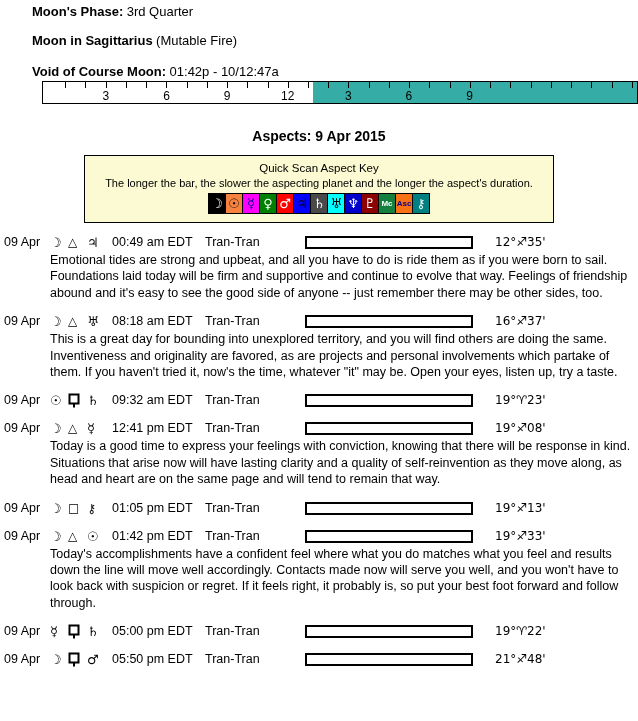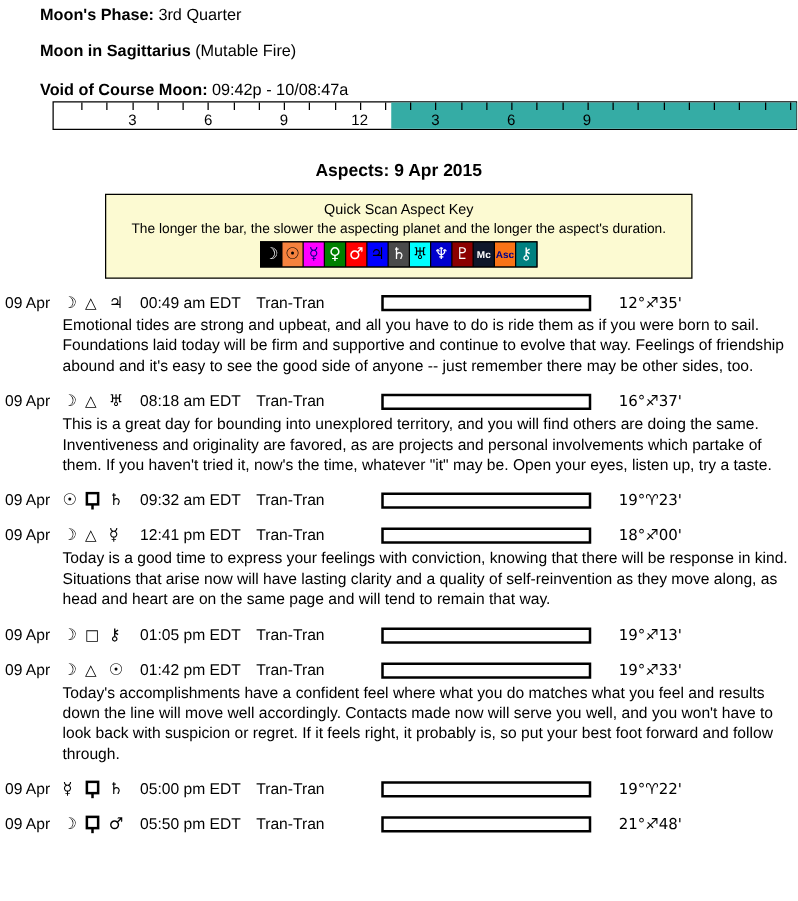--- a/index.html
+++ b/index.html
@@ -54,21 +54,21 @@
     </div>
   </div>
 
   <div class="hdr-line">
     <span class="b hl">Moon in Sagittarius</span>
     <span class="hl">(Mutable Fire)</span>
   </div>
 
   <div class="hdr-line2">
     <span class="b hl">Void of Course Moon:</span>
-    <span class="hl">09:42p - 10/08:47a</span>
+    <span class="hl">01:42p - 10/12:47a</span>
   </div>
 
   <div class="ruler">
     <div class="void-fill" style="left: 45.5%; background: rgb(53, 172, 165);"></div>
   <div class="tick" style="left: 3.746%;"></div>
       <div class="tick" style="left: 7.152%;"></div>
       <div class="tick" style="left: 10.558%;"></div>
       <div class="tick" style="left: 13.964%;"></div>
       <div class="tick" style="left: 17.37%;"></div>
       <div class="tick" style="left: 20.776%;"></div>
@@ -113,21 +113,21 @@
         <span class="key-cell" style="background: rgb(0, 0, 0); color: rgb(255, 255, 255);">☽</span>
         <span class="key-cell" style="background: rgb(245, 130, 62); color: rgb(0, 0, 0);">☉</span>
         <span class="key-cell" style="background: rgb(255, 0, 255); color: rgb(0, 0, 139);">☿</span>
         <span class="key-cell" style="background: rgb(0, 128, 0); color: rgb(255, 255, 255);">♀</span>
         <span class="key-cell" style="background: rgb(255, 0, 0); color: rgb(255, 255, 255);">♂</span>
         <span class="key-cell" style="background: rgb(0, 0, 255); color: rgb(0, 0, 0);">♃</span>
         <span class="key-cell" style="background: rgb(74, 74, 74); color: rgb(255, 255, 255);">♄</span>
         <span class="key-cell" style="background: rgb(0, 255, 255); color: rgb(0, 0, 0);">♅</span>
         <span class="key-cell" style="background: rgb(0, 0, 205); color: rgb(255, 255, 255);">♆</span>
         <span class="key-cell" style="background: rgb(139, 0, 0); color: rgb(255, 255, 255);">♇</span>
-        <span class="key-cell txt" style="background: #0f172a; color: rgb(255, 255, 255);">Mc</span>
+        <span class="key-cell txt" style="background: #15803d; color: rgb(255, 255, 255);">Mc</span>
         <span class="key-cell txt" style="background: #f97316; color: rgb(0, 0, 139);">Asc</span>
         <span class="key-cell" style="background: rgb(0, 128, 128); color: rgb(255, 255, 255);">⚷</span>
       </div>
   </div>
 
   <div class="aspect-list">
   <div class="aspect-block">
     <div class="a-row">
       <span class="a-date">09 Apr</span>
       <span class="a-p1">☽</span>
@@ -174,21 +174,21 @@
 
   <div class="aspect-block">
     <div class="a-row">
       <span class="a-date">09 Apr</span>
       <span class="a-p1">☽</span>
       <span class="a-asp">△</span>
       <span class="a-p2">☿</span>
       <span class="a-time">12:41 pm EDT</span>
       <span class="a-type">Tran-Tran</span>
       <span class="a-bar"><span class="bar-fill" style="width: 12%; background: rgb(0, 0, 0);"></span></span>
-      <span class="a-pos">18°♐00'</span>
+      <span class="a-pos">19°♐08'</span>
     </div>
     <div class="a-text">Today is a good time to express your feelings with conviction, knowing that there will be response in kind. Situations that arise now will have lasting clarity and a quality of self-reinvention as they move along, as head and heart are on the same page and will tend to remain that way.</div>
   </div>
 
   <div class="aspect-block">
     <div class="a-row">
       <span class="a-date">09 Apr</span>
       <span class="a-p1">☽</span>
       <span class="a-asp">□</span>
       <span class="a-p2">⚷</span>

